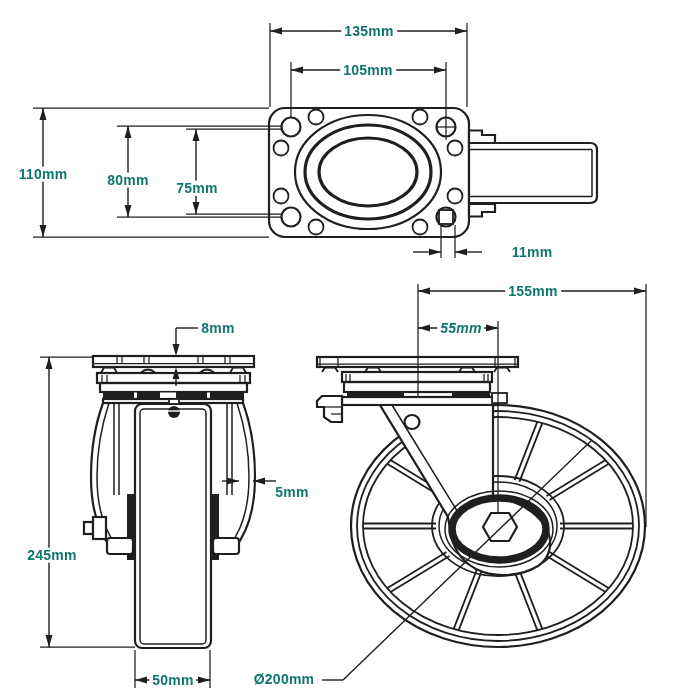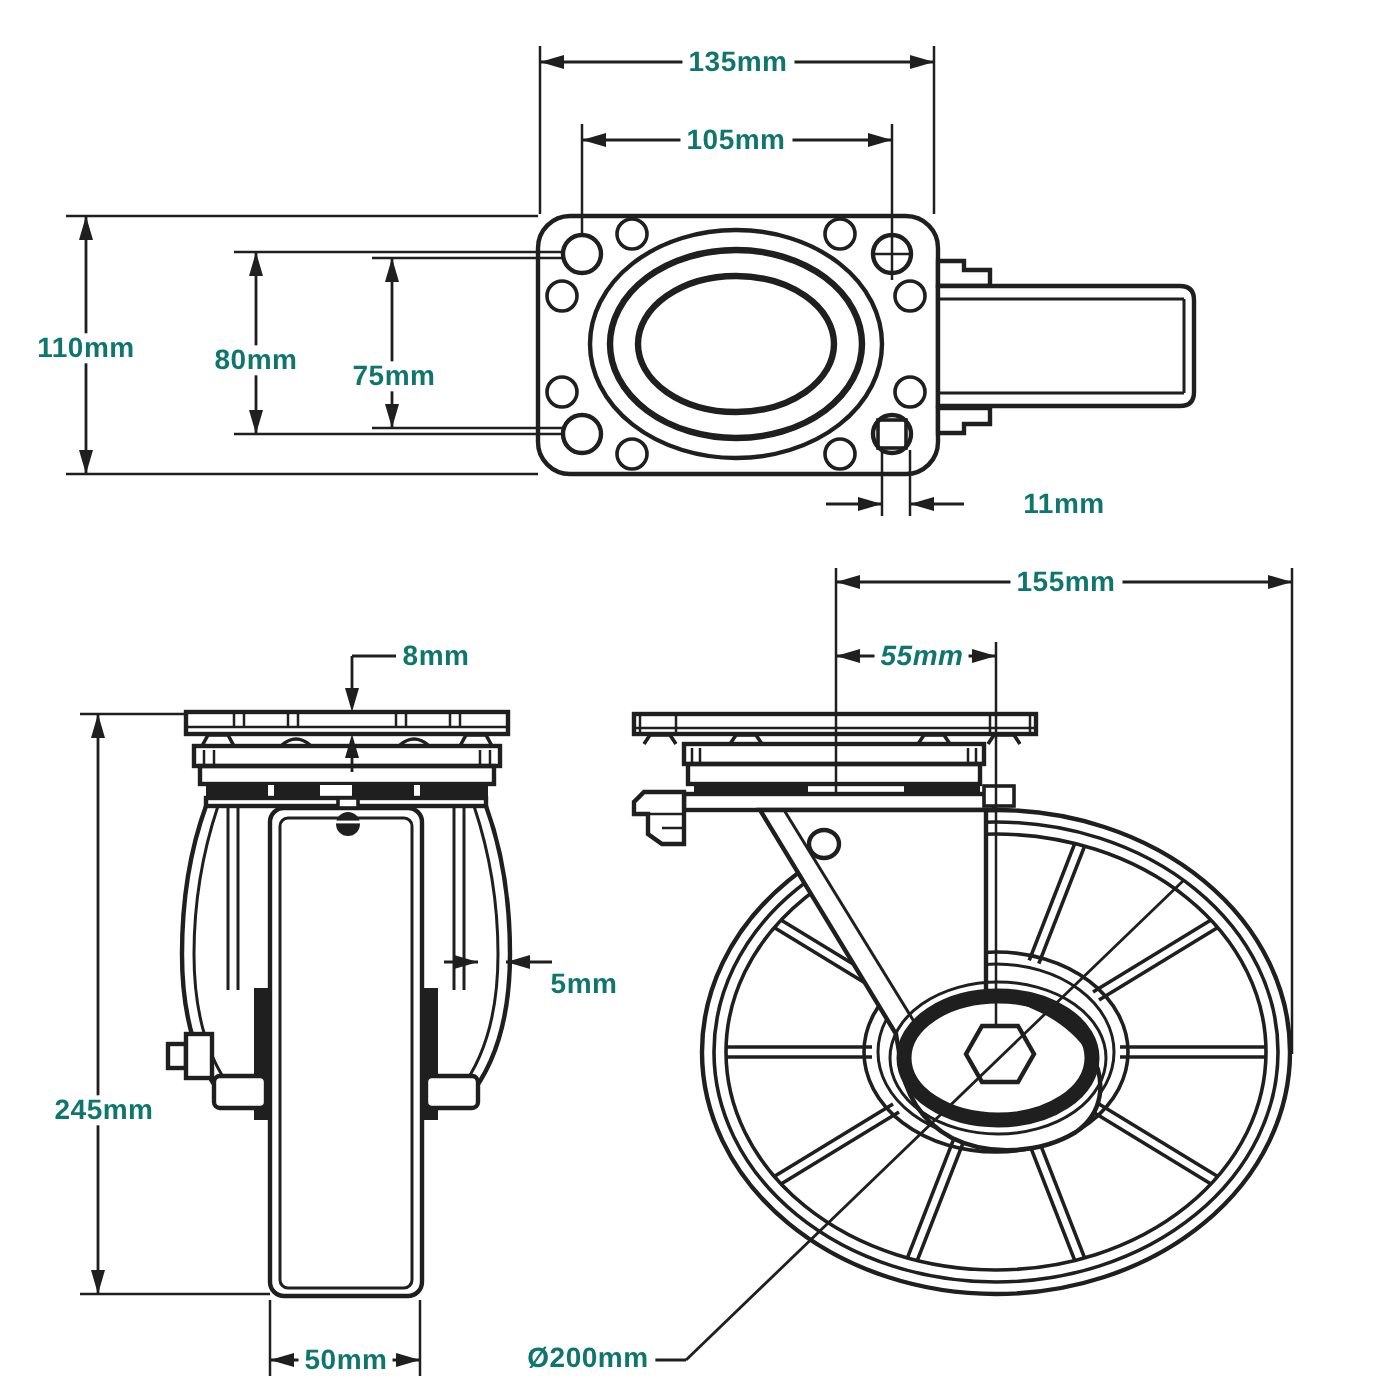--- a/index.html
+++ b/index.html
@@ -262,15 +262,15 @@
 <div class="dim-label" style="left:197px;top:188px;">75mm</div>
 <div class="dim-label" style="left:532px;top:252px;">11mm</div>
 
 <div class="dim-label" style="left:218px;top:328px;">8mm</div>
 <div class="dim-label" style="left:52px;top:530px;margin-top:25px;">245mm</div>
 <div class="dim-label" style="left:292px;top:492px;">5mm</div>
 <div class="dim-label" style="left:173px;top:680px;">50mm</div>
 
 <div class="dim-label" style="left:533px;top:291px;">155mm</div>
 <div class="dim-label" style="left:461px;top:328px;font-style:italic;">55mm</div>
-<div class="dim-label" style="left:294px;top:679px;">Ø200mm</div>
+<div class="dim-label" style="left:284px;top:679px;">Ø200mm</div>
 
 </div>
 
 </body></html>

